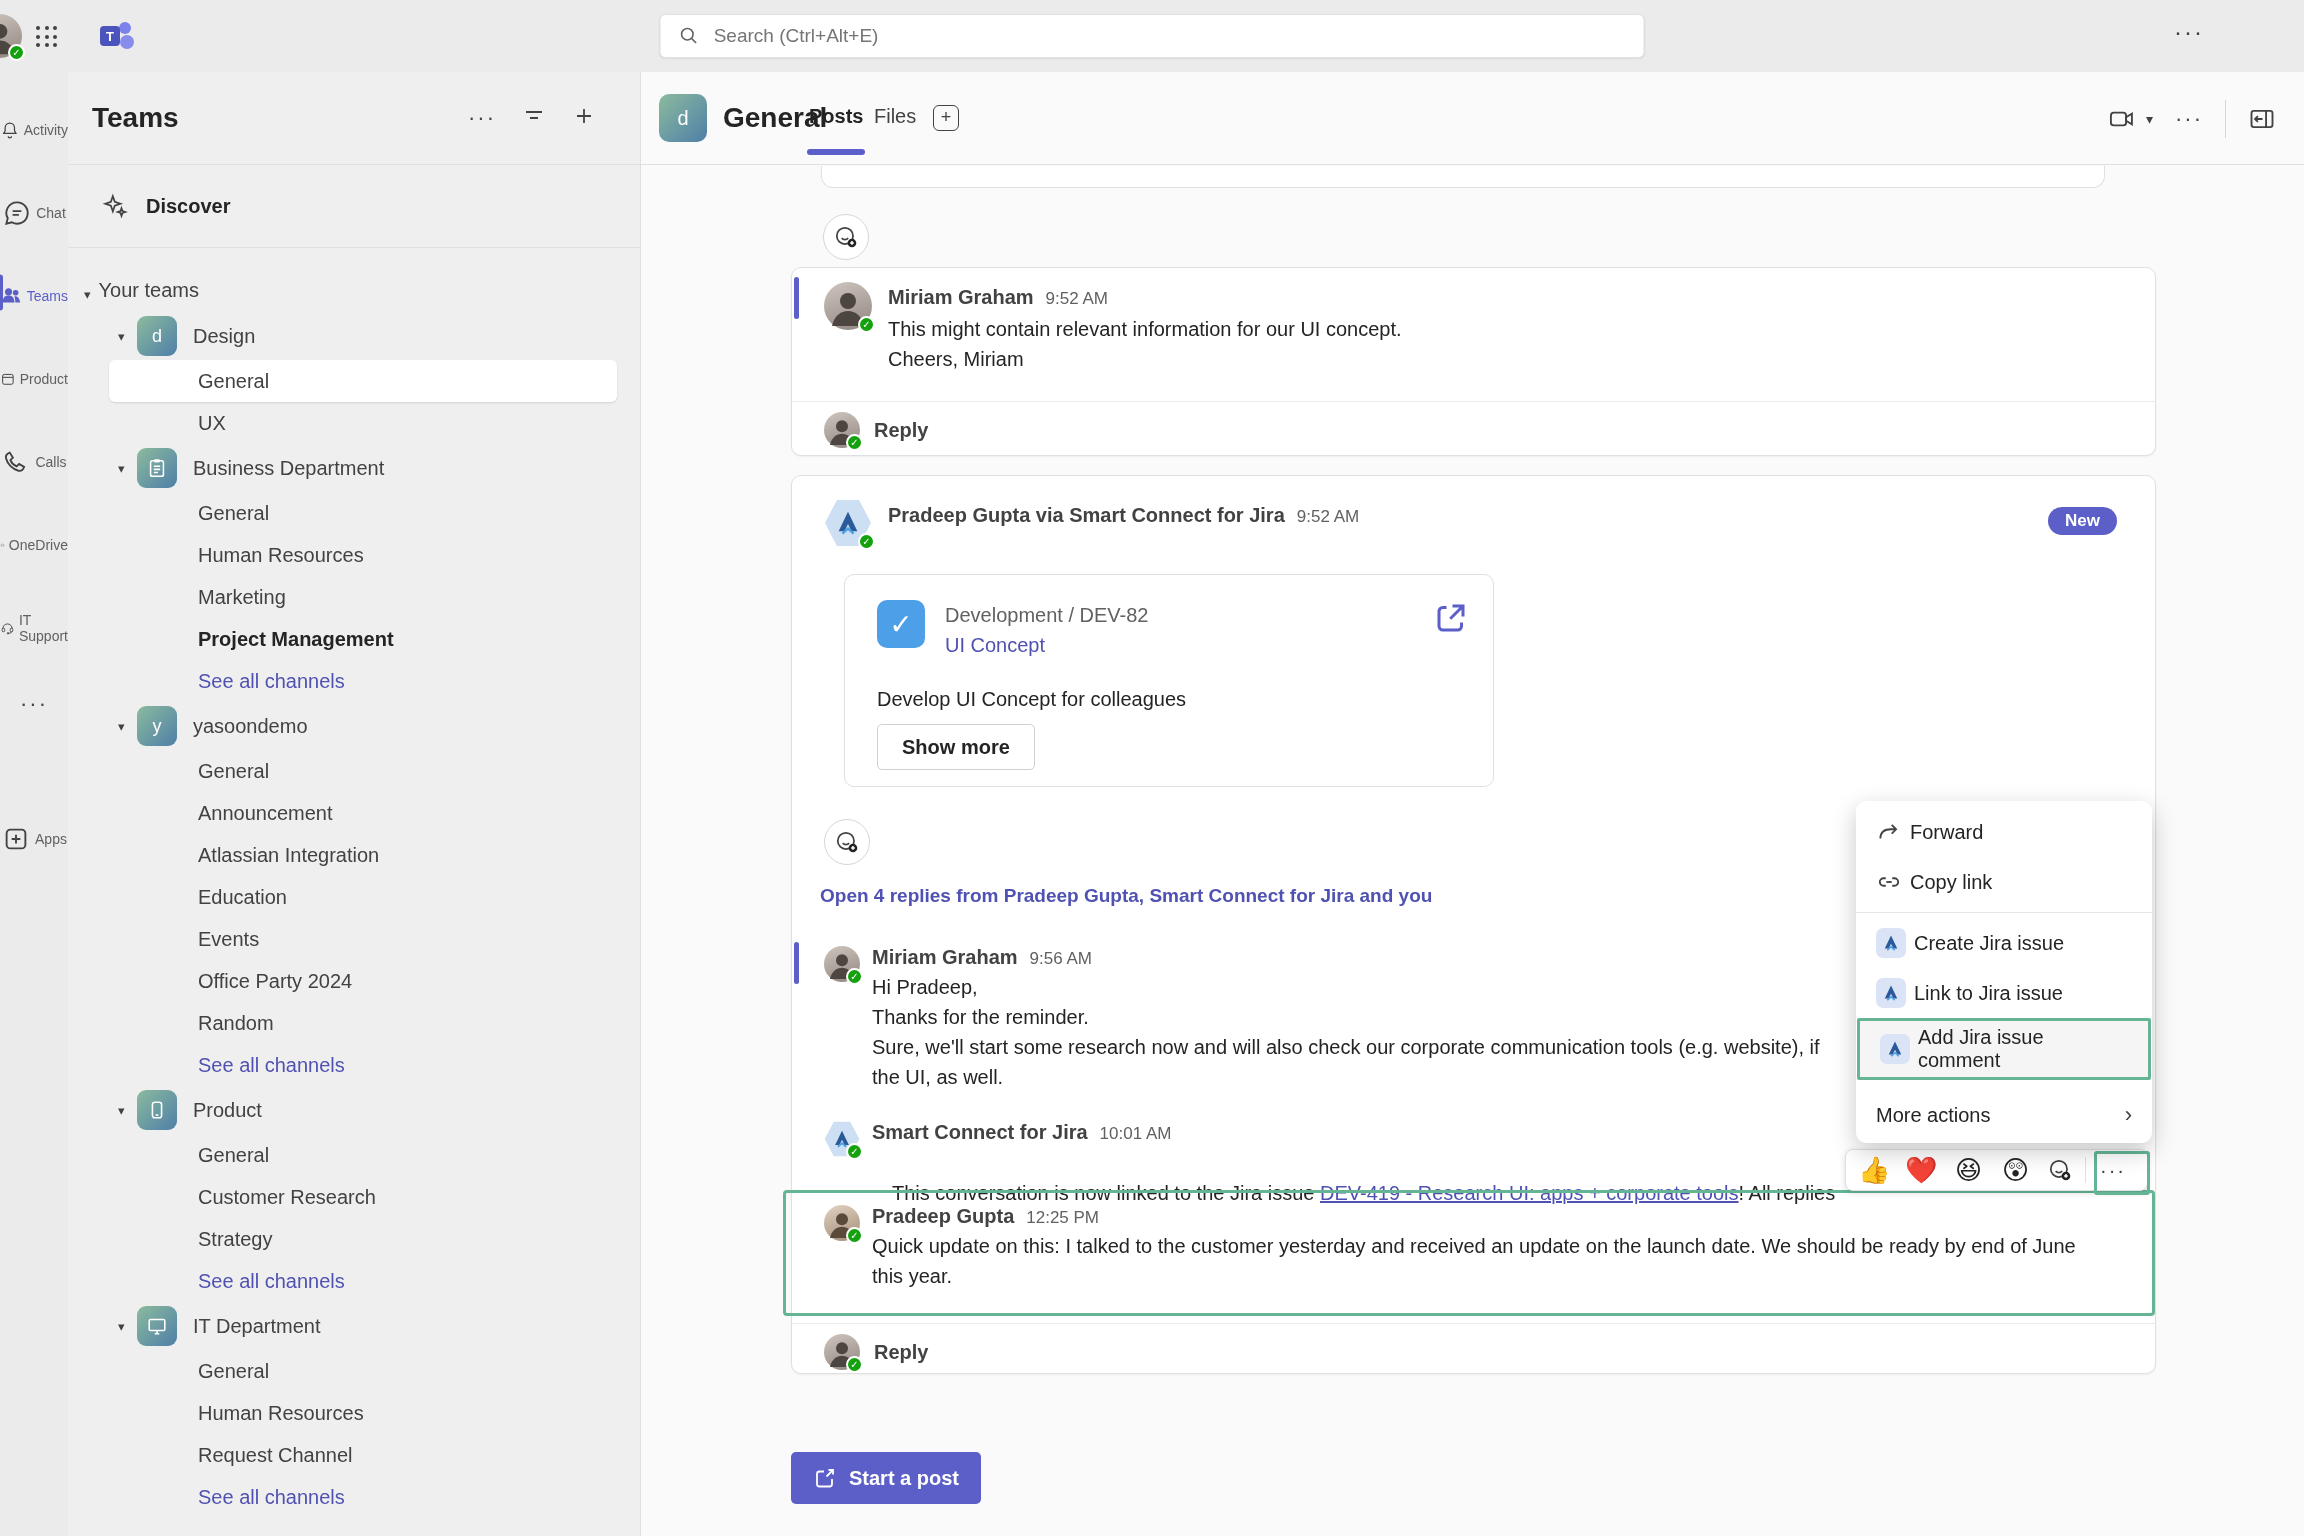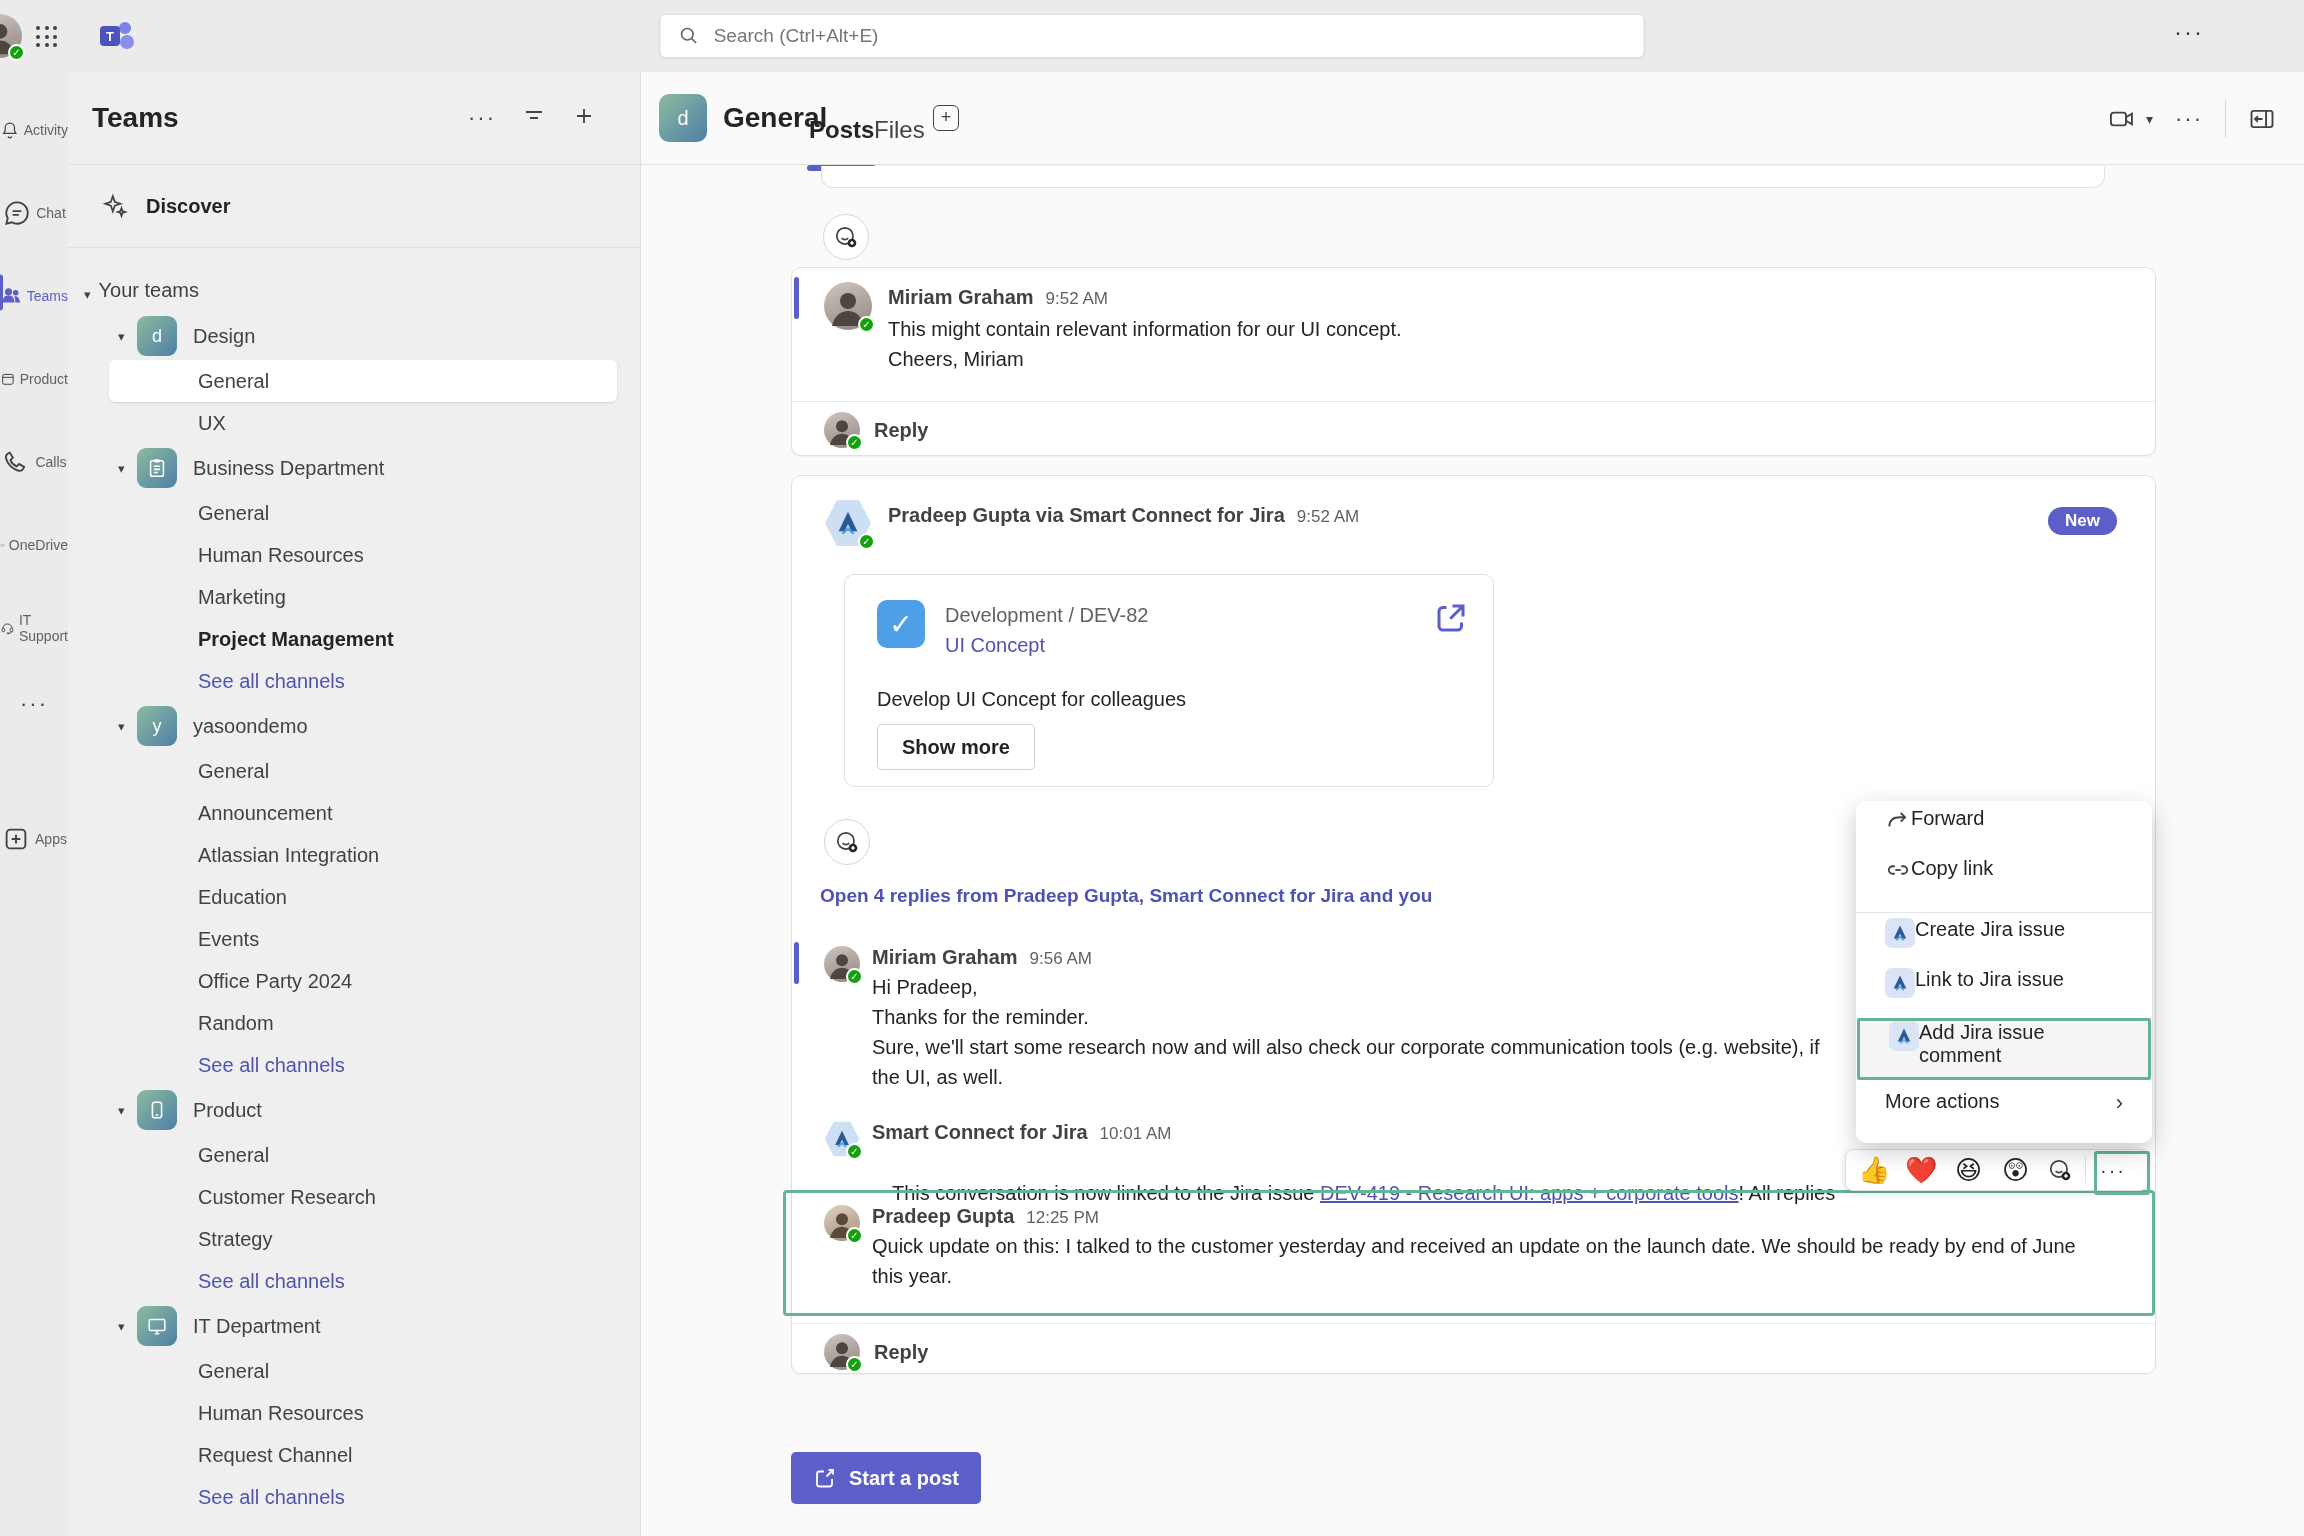--- a/index.html
+++ b/index.html
@@ -60,21 +60,21 @@
   .ch-row span { font-size:20px; color:#424242; }
   .ch-row.selected { background:#fff; box-shadow:0 1px 2px rgba(0,0,0,.12); }
   .ch-row.unread span { font-weight:bold; color:#242424; }
   .ch-row.seeall span { color:#4f52b2; }
 
   
   .main { position:absolute; left:640px; top:72px; width:1664px; height:1464px; background:#fafafa; border-left:1px solid #dedede; }
   .ch-head { position:absolute; left:0; top:0; width:100%; height:93px; border-bottom:1px solid #e0e0e0; }
   .ch-head .cav { position:absolute; left:18px; top:22px; width:48px; height:48px; border-radius:10px; background:linear-gradient(135deg,#8cbb9d 0%,#4e7fa8 100%); color:#fff; font-size:20px; display:flex; align-items:center; justify-content:center; }
   .ch-head .ctitle { position:absolute; left:82px; top:30px; font-size:28px; font-weight:bold; color:#242424; }
-  .tab { position:absolute; top:44px; font-size:24px; cursor:pointer; color:#424242; }
+  .tab { position:absolute; top:33px; font-size:20px; cursor:pointer; color:#424242; }
   .tab.posts { left:168px; font-weight:bold; color:#242424; }
   .tab.posts::after { content:""; position:absolute; left:-2px; right:-2px; bottom:-27px; height:6px; border-radius:3px; background:#5b5fc7; }
   .tab.files { left:233px; }
   .tab-plus { position:absolute; left:292px; top:33px; width:26px; height:26px; border:1.6px solid #424242; border-radius:6px; color:#424242; font-size:18px; line-height:23px; text-align:center; cursor:pointer; }
   .hd-icons { position:absolute; right:0; top:0; height:93px; display:flex; align-items:center; gap:22px; padding-right:28px; }
   .hd-icons svg { width:28px; height:28px; stroke:#424242; fill:none; stroke-width:1.6; cursor:pointer; }
   .hd-icons .chev { font-size:14px; color:#424242; margin-left:-12px; cursor:pointer; }
   .hd-icons .dots { font-size:22px; color:#424242; letter-spacing:2px; cursor:pointer; }
   .hd-icons .vdiv { width:1px; height:38px; background:#d6d6d6; }
 
@@ -112,21 +112,21 @@
   .emojibar { position:absolute; left:1204px; top:1077px; width:303px; height:42px; background:#fff; border:1px solid #e0e0e0; border-radius:8px; box-shadow:0 2px 6px rgba(0,0,0,.15); display:flex; align-items:center; padding:0 6px; gap:2px; z-index:20; }
   .emojibar .em { font-size:26px; width:45px; text-align:center; cursor:pointer; line-height:1; }
   .emojibar .addr { width:40px; display:flex; justify-content:center; cursor:pointer; }
   .emojibar .addr svg { width:26px; height:26px; stroke:#424242; fill:none; stroke-width:1.6; }
   .emojibar .vdiv { width:1px; height:26px; background:#e0e0e0; margin:0 3px; }
   .emojibar .morebtn { font-size:20px; color:#424242; width:44px; text-align:center; letter-spacing:2px; cursor:pointer; }
   .more-outline { position:absolute; left:1453px; top:1079px; width:56px; height:44px; border:3px solid #65b595; border-radius:3px; z-index:21; pointer-events:none; }
 
   
   .ctxmenu { position:absolute; left:1215px; top:729px; width:296px; height:342px; background:#fff; border-radius:10px; box-shadow:0 8px 24px rgba(0,0,0,.22); z-index:30; padding-top:6px; }
-  .mi { position:relative; height:50px; display:flex; gap:0; padding:0 29px; font-size:20px; color:#242424; cursor:pointer; }
+  .mi { position:relative; height:50px; display:flex; align-items:center; gap:8px; padding:0 20px; font-size:20px; color:#242424; cursor:pointer; }
   .mi svg { width:26px; height:26px; stroke:#424242; fill:none; stroke-width:1.7; flex:0 0 auto; }
   .mi .chip { width:30px; height:30px; border-radius:7px; background:#dbe4f6; display:flex; align-items:center; justify-content:center; flex:0 0 auto; }
   .mi .chip svg { width:20px; height:20px; stroke:none; }
   .mdiv { height:1px; background:#e5e5e5; margin:5px 0; }
   .mi-hl { position:relative; background:#f5f5f5; border:3px solid #65b595; border-radius:2px; margin:0 1px; height:62px; }
   .mi .chevr { margin-left:auto; font-size:22px; color:#424242; }
 
   .startpost { position:absolute; left:150px; top:1380px; height:52px; background:#5b5fc7; border:none; border-radius:5px; color:#fff; font-size:20px; font-weight:bold; display:flex; align-items:center; gap:12px; padding:0 22px; cursor:pointer; font-family:inherit; }
   .startpost svg { width:24px; height:24px; stroke:#fff; fill:none; stroke-width:1.8; }
 </style>

